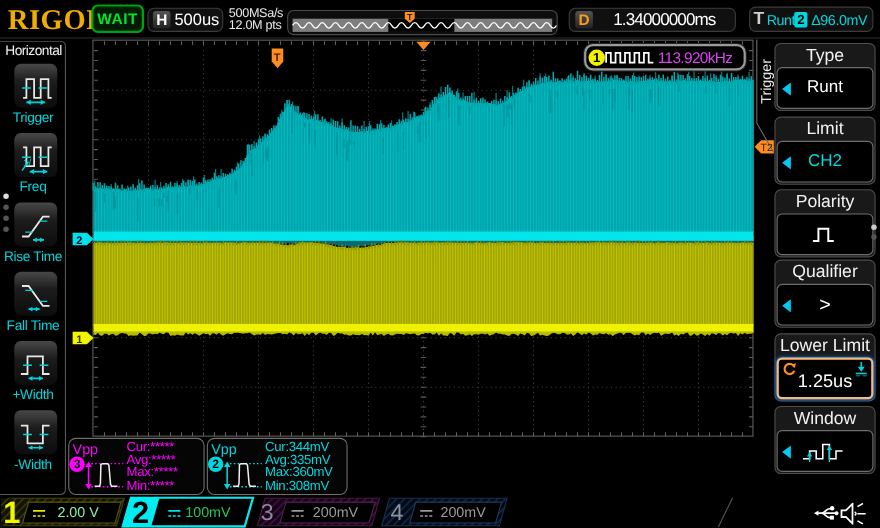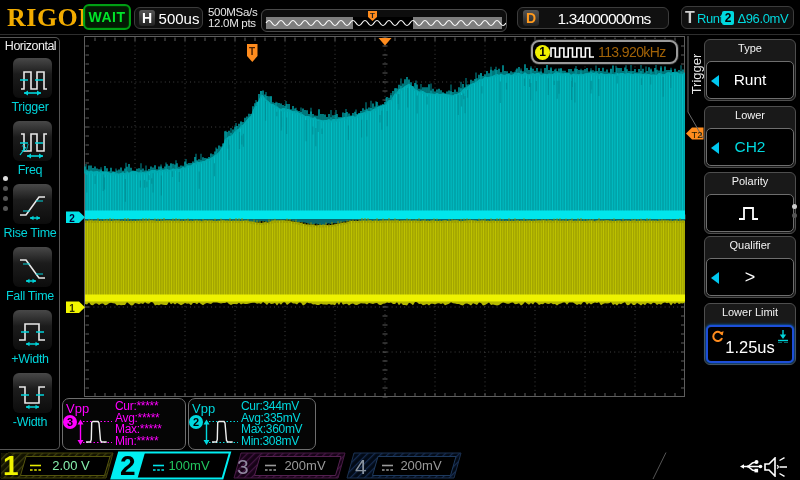--- a/index.html
+++ b/index.html
@@ -21,31 +21,31 @@
 .trbox .rn1{left:15px;color:#00d8de}
 .trbox .b2{left:40px;top:4px;background:#00d8de;color:#000;font-weight:bold;border-radius:2px;width:12px;height:14px;line-height:14px;text-align:center;font-size:12px}
 .trbox .rn2{left:55.5px;color:#00d8de}
 .lpanel{left:0px;top:37px;width:60px;height:413px;border:1px solid #565656;border-left:none;border-radius:0 5px 5px 0}
 .ltitle{left:2px;top:39px;width:57px;text-align:center;color:#f0f0f0;font-size:12.5px;letter-spacing:-0.5px}
 .lbtn{left:13px;width:39px;height:40px;background:linear-gradient(#484848,#1c1c1c 40%,#0c0c0c);border-radius:6px}
 .llab{left:0px;width:60px;text-align:center;color:#00d4da;font-size:12.5px;letter-spacing:-0.3px}
 .ldot{left:3px;width:5px;height:5px;border-radius:50%;background:#555}
 .trglab{left:667px;top:67px;width:58px;height:14px;color:#e8e8e8;font-size:13px;transform:rotate(-90deg);text-align:center}
 .mgrp{left:704px;width:92px;height:62px;border:1px solid #4e4e4e;border-radius:6px;background:#191919}
-.mlab{width:100%;text-align:center;color:#f2f2f2;font-size:11px;padding-top:2px;height:19px}
+.mlab{width:100%;text-align:center;color:#f2f2f2;font-size:16px;padding-top:2px;height:19px}
 .mbox{position:absolute;left:1px;top:21px;width:88px;height:38px;background:#000;border:1px solid #6e6e6e;border-radius:5px;display:flex;align-items:center;justify-content:center}
 .mval{color:#fff;font-size:15.5px}
 .mtri{position:absolute;left:4px;top:13px}
-.llbox{border:2px solid #1d4ed8;box-shadow:0 0 3px #0080ff}
+.llbox{border:2px solid #fdba74;box-shadow:0 0 3px #0080ff}
 .llknob{position:absolute;left:3px;top:2px}
 .llfine{position:absolute;right:3px;top:2px}
 .rdot{left:792px;width:5px;height:5px;border-radius:50%;background:#555}
 .fcnt{left:531px;top:40px;width:147px;height:24px;background:#000;border:2px solid #9a9a9a;border-radius:8px;box-shadow:0 0 0 1px #222;display:flex;align-items:center}
 .fcirc{display:inline-block;background:#f0f000;color:#000;font-weight:bold;width:15px;height:15px;border-radius:50%;text-align:center;line-height:15px;font-size:12px;margin-left:2px}
-.ftext{color:#a16207;font-size:14px;margin-left:3px;letter-spacing:-0.6px}
+.ftext{color:#d946ef;font-size:14px;margin-left:3px;letter-spacing:-0.6px}
 .mbx{top:398px;height:52px;background:#050505;border:1px solid #6e6e6e;border-radius:7px}
 .vpp{position:absolute;left:3px;top:2px;font-size:13px}
 .mcirc{position:absolute;left:0px;top:16px;width:14px;height:14px;border-radius:50%;color:#000;text-align:center;line-height:14px;font-size:11px;font-weight:bold}
 .micon{position:absolute;left:13px;top:16px}
 .mvals{position:absolute;left:52px;top:2px;font-size:12px;line-height:11.7px;letter-spacing:-0.3px}
 .ch1num{left:3px;top:450px;color:#f0f400;font-size:28px;font-weight:bold}
 .ch2num{left:120px;top:450px;color:#000;font-size:28px;font-weight:bold}
 .ch3num{left:237px;top:455px;color:#9088a0;font-size:21px}
 .ch4num{left:355px;top:455px;color:#8a94a0;font-size:21px}
 .chcoup{top:459px}
@@ -230,21 +230,21 @@
 <div class="mgrp" style="top:39px">
       <div class="mlab">Type</div>
 <div class="mbox">
         <svg class="mtri" width="9" height="12" viewBox="0 0 9 12">
           <path d="M8,0v12L0,6z" fill="#00c8f0"></path>
         </svg>
         <span class="mval">Runt</span>
       </div>
     </div>
     <div class="mgrp" style="top:106px">
-      <div class="mlab">Lower</div>
+      <div class="mlab">Limit</div>
 <div class="mbox">
         <svg class="mtri" width="9" height="12" viewBox="0 0 9 12">
           <path d="M8,0v12L0,6z" fill="#00c8f0"></path>
         </svg>
         <span class="mval" style="color:#00d8de">CH2</span>
       </div>
     </div>
     <div class="mgrp" style="top:172px">
       <div class="mlab">Polarity</div>
 <div class="mbox">
@@ -269,20 +269,37 @@
             <path d="M11.1,8.2A4.6,4.6 0 1,1 11.1,4.6" stroke="#ff8c1e" stroke-width="2" fill="none"></path>
             <path d="M12.6,1.2l-4.2,1.2l3.2,3.2z" fill="#ff8c1e"></path>
           </svg></div>
         <div class="llfine"><svg width="12" height="13" viewBox="0 0 12 13">
             <path d="M6,0v6" stroke="#00d4da" stroke-width="1.4"></path>
             <path d="M6,9L2.8,4.5h6.4z" fill="#00d4da"></path>
             <path d="M1,10.5h10" stroke="#00d4da" stroke-width="1.4"></path>
             <path d="M1,13h4M7,13h4" stroke="#00d4da" stroke-width="1.2"></path>
           </svg></div>
         <span class="mval" style="margin-top:7px;font-size:16.5px">1.25us</span>
+      </div>
+    </div>
+    <div class="mgrp" style="top:369px">
+      <div class="mlab">Window</div>
+<div class="mbox">
+        <svg class="mtri" width="9" height="12" viewBox="0 0 9 12">
+          <path d="M8,0v12L0,6z" fill="#00c8f0"></path>
+        </svg>
+        <svg width="44" height="26" viewBox="0 0 44 26">
+          <g stroke="#fff" stroke-width="1.4" fill="none">
+<path d="M2,20h6v-7h6v7h6v-13h6v13h6v-7h6"></path>
+          </g>
+<g stroke="#00d4da" stroke-width="1.2" fill="none">
+            <path d="M8,23v-6M26,23v-12"></path>
+          </g>
+<path d="M8,14l-2.5,4h5zM26,8l-2.5,4h5z" fill="#00d4da"></path>
+        </svg>
       </div>
     </div>
     <div class="rdot" style="top:204px;background:#ccc"></div>
     <div class="rdot" style="top:213px"></div>
 <div class="mbx" style="left:62px;width:124px">
 <span class="vpp" style="color:#ff00ff">Vpp</span>
 <span class="mcirc" style="background:#ff00ff">3</span>
 <div class="micon"><svg width="40" height="32" viewBox="0 0 40 32">
 <path d="M7,6.5h29" stroke="#ff00ff" stroke-width="1.2" stroke-dasharray="1.5,2"></path>
 <path d="M7,27.5h29" stroke="#ff00ff" stroke-width="1.2" stroke-dasharray="1.5,2"></path>

